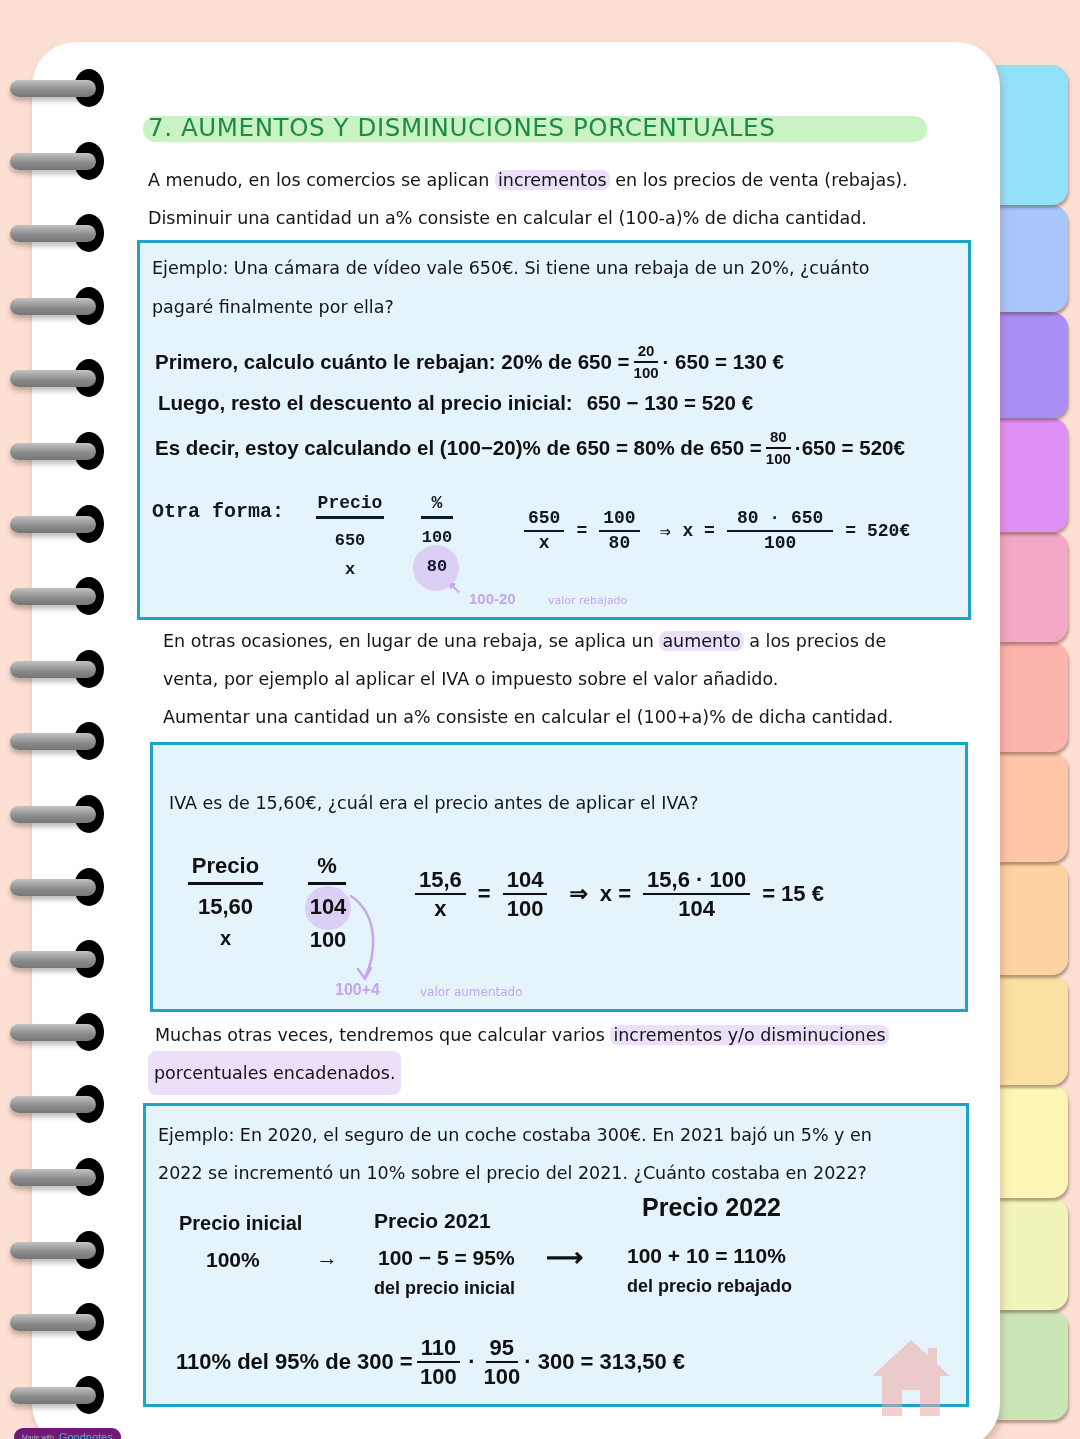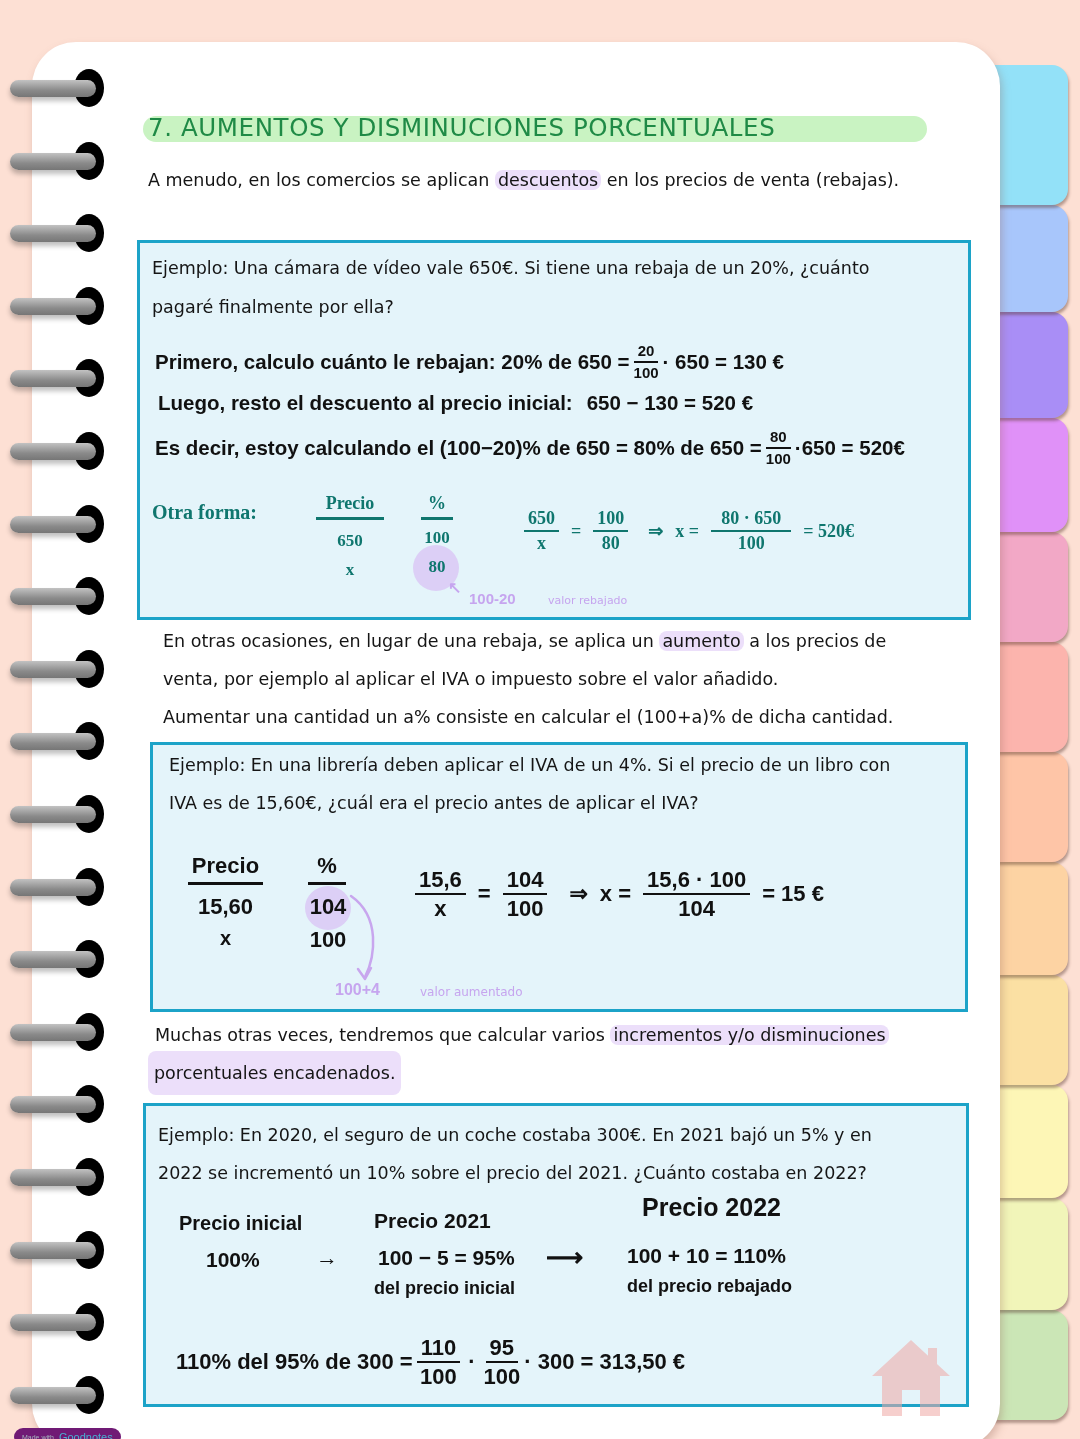--- a/index.html
+++ b/index.html
@@ -10,21 +10,21 @@
   .ring .hole{position:absolute;left:66px;top:1px;width:30px;height:38px;background:#000;border-radius:50%;}
   .ring .bar{position:absolute;left:2px;top:12px;width:86px;height:17px;border-radius:9px;background:linear-gradient(#c2c2c2,#8a8a8a 60%,#767676);box-shadow:0 4px 5px rgba(0,0,0,.25);}
   .layer{position:absolute;left:0;top:0;width:1080px;height:1439px;z-index:50;}
   .t{position:absolute;white-space:nowrap;font-size:17.5px;line-height:22px;color:#151515;}
   .hl{background:#ecdffa;border-radius:8px;padding:0 3px;}
   .title-wrap{position:absolute;left:143px;top:96px;width:784px;height:26px;background:#c9f3c2;border-radius:13px;}
   .title{position:absolute;left:148px;top:92px;font-size:24.5px;letter-spacing:0.6px;color:#1f8a46;white-space:nowrap;line-height:32px;}
   .box{position:absolute;background:#e4f4fa;border:3px solid #1ca3c8;box-sizing:border-box;}
   .hw{font-family:"Liberation Sans",sans-serif;font-weight:bold;font-size:20.5px;color:#111;}
   .hwline{position:absolute;white-space:nowrap;display:flex;align-items:center;height:44px;}
-  .cy{color:#0f766e;font-family:Liberation Serif, serif;font-weight:bold;}
+  .cy{color:#0f172a;font-family:Liberation Mono, monospace;font-weight:bold;}
   .frac{display:inline-flex;flex-direction:column;align-items:center;vertical-align:middle;line-height:1.05;margin:0 4px;}
   .frac .num{padding:0 4px 2px;border-bottom:2.5px solid currentColor;}
   .frac .den{padding-top:2px;}
   .small{font-size:15px;}
   .cell{position:absolute;text-align:center;white-space:nowrap;}
   .hdr{border-bottom:3px solid currentColor;padding-bottom:3px;}
   .circle{position:absolute;border-radius:50%;background:#dccff6;}
   .purple{color:#c6a5ef;font-family:"Liberation Sans",sans-serif;font-weight:bold;}
   .eqrow{position:absolute;display:flex;align-items:center;white-space:nowrap;}
   .eqrow > span{margin:0 6px;}
@@ -128,22 +128,23 @@
       <span class="hole"></span>
       <span class="bar"></span>
     </div>
 
   <div class="layer">
 
     <div class="title-wrap"></div>
     <div class="title">7. AUMENTOS Y DISMINUCIONES PORCENTUALES</div>
 
     <div class="t" style="left:148px;top:149px">
-      <span>A menudo, en los comercios se aplican </span><span class="hl">descuentos</span><span> en los precios de venta (rebajas).</span>
-    </div>
+      <span>A menudo, en los comercios se aplican </span><span class="hl">incrementos</span><span> en los precios de venta (rebajas).</span>
+    </div>
+    <div class="t" style="left:148px;top:187px">Disminuir una cantidad un a% consiste en calcular el (100-a)% de dicha cantidad.</div>
 
     <div class="box" style="left:137px;top:220px;width:834px;height:380px">
       <div class="t" style="left:12px;top:14px">Ejemplo: Una cámara de vídeo vale 650€. Si tiene una rebaja de un 20%, ¿cuánto</div>
       <div class="t" style="left:12px;top:53px">pagaré finalmente por ella?</div>
 
       <div class="hwline hw" style="left:15px;top:97px">
         <span>Primero, calculo cuánto le rebajan: 20% de 650 =</span>
         <span class="frac">
             <span class="num small">20</span>
             <span class="den small">100</span>
@@ -195,21 +196,20 @@
       </div>
     </div>
 
     <div class="t" style="left:163px;top:610px">
       <span>En otras ocasiones, en lugar de una rebaja, se aplica un </span><span class="hl">aumento</span><span> a los precios de</span>
     </div>
     <div class="t" style="left:163px;top:648px">venta, por ejemplo al aplicar el IVA o impuesto sobre el valor añadido.</div>
     <div class="t" style="left:163px;top:686px">Aumentar una cantidad un a% consiste en calcular el (100+a)% de dicha cantidad.</div>
 
     <div class="box" style="left:150px;top:722px;width:818px;height:270px">
-      <div class="t" style="left:16px;top:9px">Ejemplo: En una librería deben aplicar el IVA de un 4%. Si el precio de un libro con</div>
       <div class="t" style="left:16px;top:47px">IVA es de 15,60€, ¿cuál era el precio antes de aplicar el IVA?</div>
 
       <div class="circle" style="left:152px;top:141px;width:46px;height:44px"></div>
       <div class="cell hw hdr" style="left:35px;top:108px;width:75px;font-size:22px">Precio</div>
       <div class="cell hw" style="left:35px;top:149px;width:75px;font-size:22px">15,60</div>
       <div class="cell hw" style="left:35px;top:182px;width:75px;font-size:20px">x</div>
       <div class="cell hw hdr" style="left:155px;top:108px;width:38px;font-size:22px">%</div>
       <div class="cell hw" style="left:150px;top:149px;width:50px;font-size:22px">104</div>
       <div class="cell hw" style="left:150px;top:182px;width:50px;font-size:22px">100</div>
 

